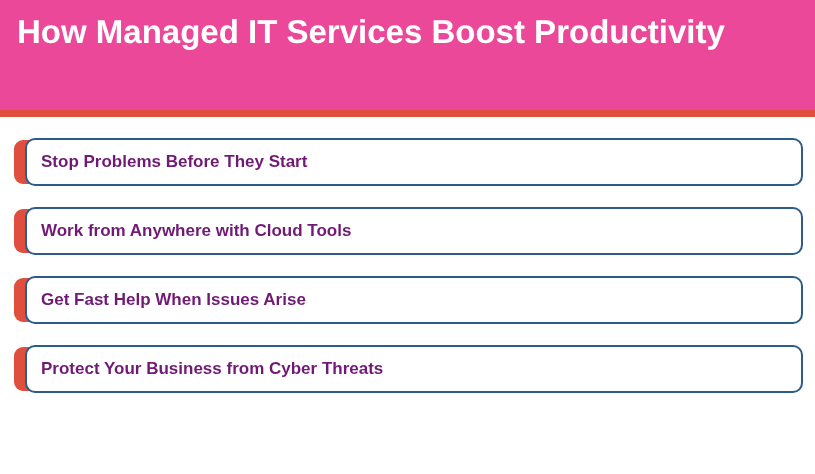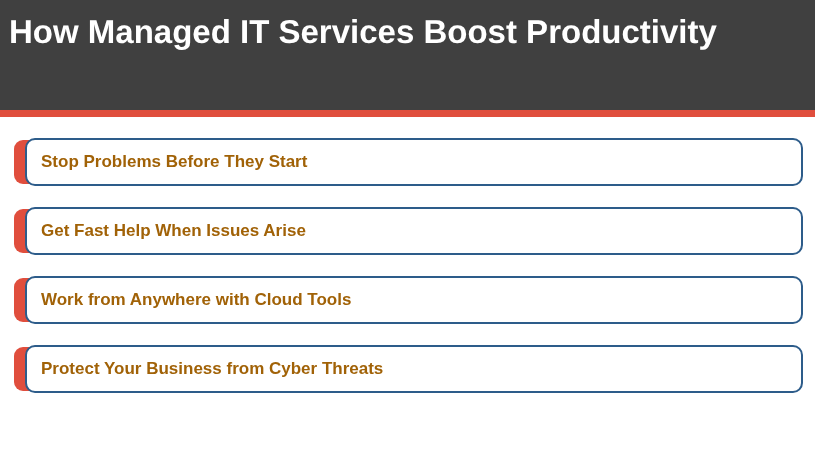--- a/index.html
+++ b/index.html
@@ -22,23 +22,23 @@
     background: #ffffff;
   }
 
   
   .header {
     position: absolute;
     left: 0;
     top: 0;
     width: 815px;
     height: 110px;
-    background: #404040;
+    background: #ec4899;
     box-sizing: border-box;
-    padding: 11px 20px 0 9px;
+    padding: 11px 20px 0 17px;
   }
 
   .header-title {
     margin: 0;
     color: #ffffff;
     font-family: "Liberation Sans Narrow", "Liberation Sans", "DejaVu Sans Condensed", sans-serif;
     font-size: 33px;
     line-height: 42px;
     font-weight: bold;
     letter-spacing: 0px;
@@ -96,21 +96,21 @@
     box-sizing: border-box;
     background: #ffffff;
     border: 2px solid #2d5c8a;
     border-radius: 10px;
     display: flex;
     align-items: center;
     padding: 0 14px;
   }
 
   .card-label {
-    color: #a16207;
+    color: #701a75;
     font-size: 17px;
     font-weight: bold;
     line-height: 20px;
     white-space: nowrap;
   }
 </style>
 </head>
 <body>
 
 <div class="page">
@@ -126,28 +126,28 @@
     <li class="card-row">
       <span class="card-tab"></span>
       <div class="card">
         <span class="card-label">Stop Problems Before They Start</span>
       </div>
     </li>
 
     <li class="card-row">
       <span class="card-tab"></span>
       <div class="card">
-        <span class="card-label">Get Fast Help When Issues Arise</span>
+        <span class="card-label">Work from Anywhere with Cloud Tools</span>
       </div>
     </li>
 
     <li class="card-row">
       <span class="card-tab"></span>
       <div class="card">
-        <span class="card-label">Work from Anywhere with Cloud Tools</span>
+        <span class="card-label">Get Fast Help When Issues Arise</span>
       </div>
     </li>
 
     <li class="card-row">
       <span class="card-tab"></span>
       <div class="card">
         <span class="card-label">Protect Your Business from Cyber Threats</span>
       </div>
     </li>
 

